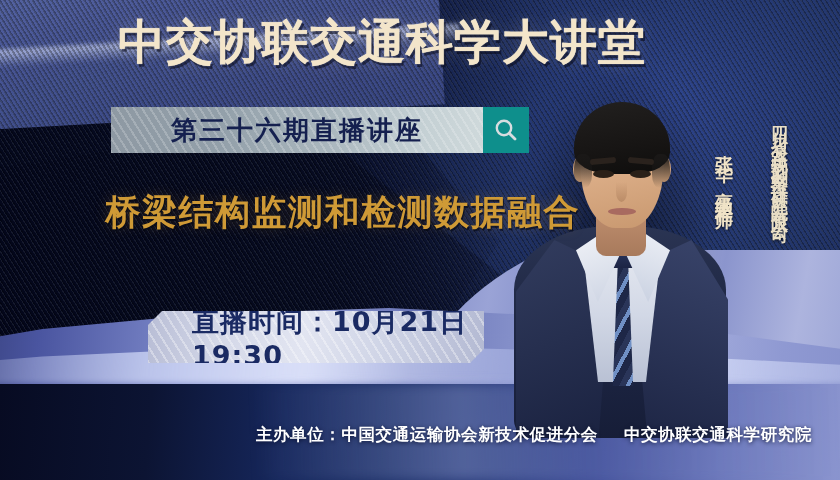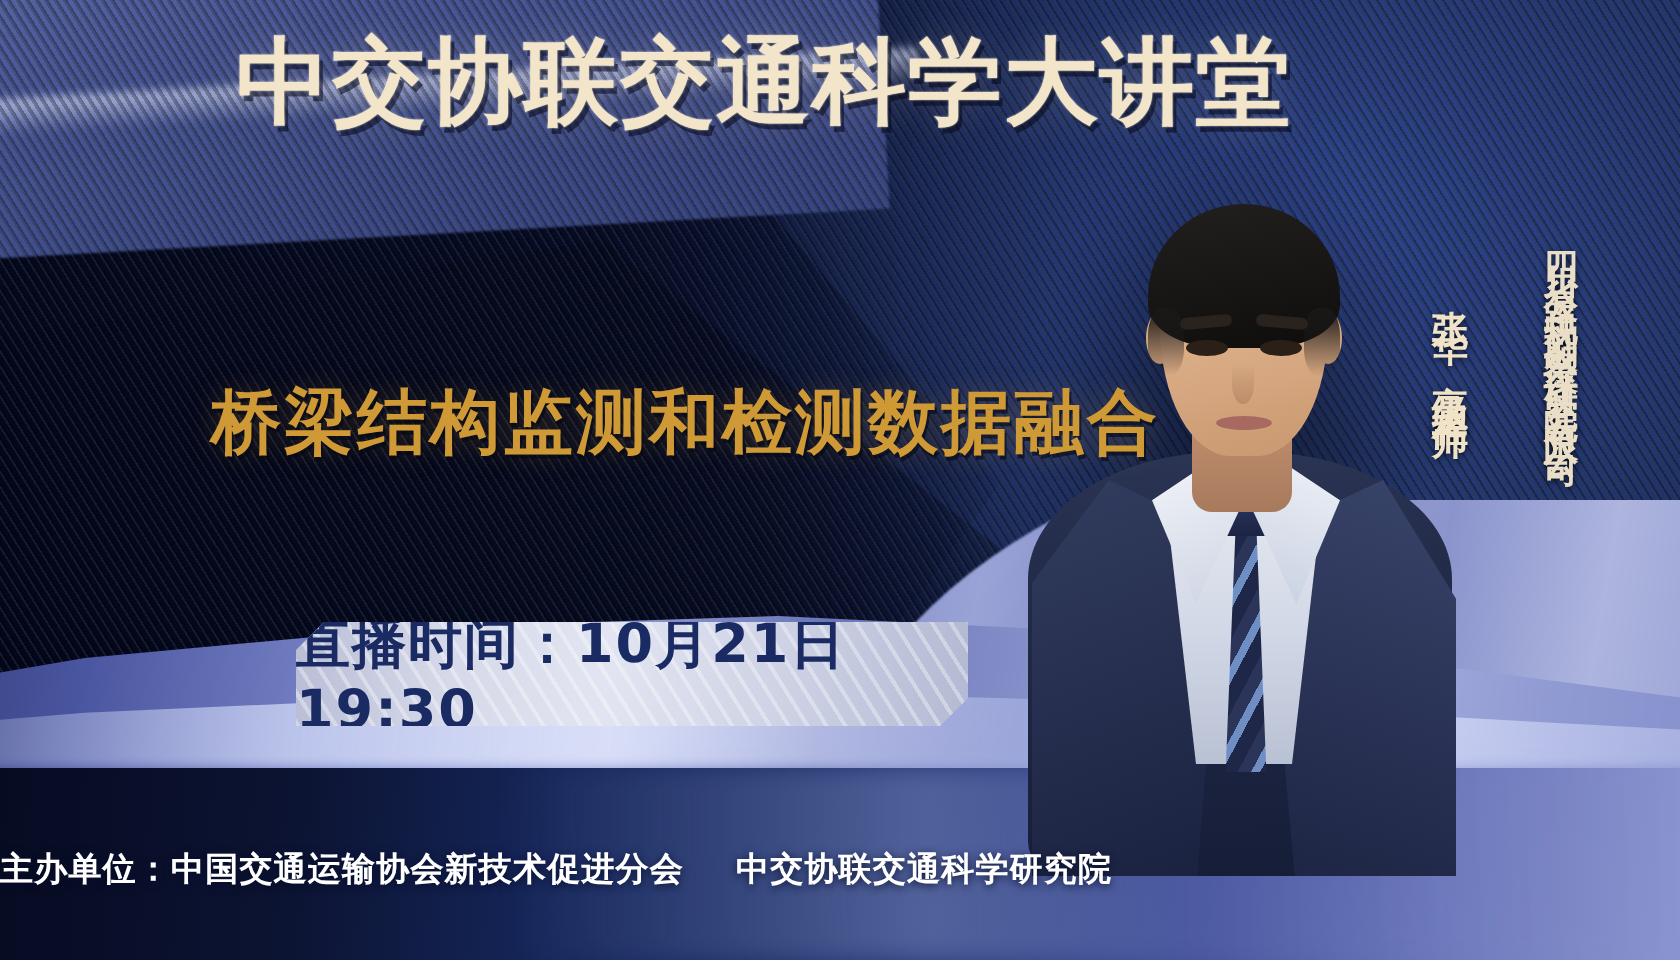--- a/index.html
+++ b/index.html
@@ -163,32 +163,32 @@
     text-shadow:1px 2px 0 rgba(4,6,20,.6), 0 0 14px rgba(210,150,50,.22);}
   .headline .l2{display:block;}
 
   
   .time-pill{position:absolute;left:148px;top:311px;width:336px;height:52px;
     background:linear-gradient(92deg,#b9bed6 0%,#d4d8e8 22%,#e2e5f1 46%,#cfd4e6 70%,#b4bad3 100%);
     clip-path:polygon(14px 0, 100% 0, 100% calc(100% - 14px), calc(100% - 14px) 100%, 0 100%, 0 14px);
     display:flex;align-items:center;justify-content:center;overflow:hidden;}
   .time-pill::before{content:"";position:absolute;inset:0;
     background:repeating-linear-gradient(58deg,rgba(255,255,255,.35) 0 2px,rgba(255,255,255,0) 2px 8px);}
-  .time-text{position:relative;z-index:2;font-size:27px;font-weight:600;color:#1a2a63;letter-spacing:1px;}
+  .time-text{position:relative;z-index:2;font-size:27px;font-weight:600;color:#1a2a63;letter-spacing:1px;padding-left:44px;}
 
   
   .vtext{position:absolute;writing-mode:vertical-rl;text-orientation:upright;
     font-weight:600;white-space:pre;}
   .v-name{left:712px;top:140px;font-size:18px;color:#f0e3c7;letter-spacing:5px;
     text-shadow:0 1px 3px rgba(0,0,0,.55);}
   .v-org{left:769px;top:112px;font-size:17px;color:#eadfc6;letter-spacing:6px;
     text-shadow:0 1px 3px rgba(0,0,0,.5);}
 
   
-  .footer{position:absolute;left:0;top:424px;width:812px;text-align:left;
+  .footer{position:absolute;left:0;top:424px;width:812px;text-align:right;
     font-size:16.5px;font-weight:700;color:#ffffff;letter-spacing:.6px;
     text-shadow:0 1px 4px rgba(5,10,40,.85);}
   .footer .gap{display:inline-block;width:26px;}
 </style>
 </head>
 <body>
 
 <div id="banner">
 
   <div class="bg-base"></div>
@@ -228,20 +228,31 @@
     <div class="p-brow-l"></div>
     <div class="p-brow-r"></div>
     <div class="p-eye-l"></div>
     <div class="p-eye-r"></div>
     <div class="p-nose"></div>
     <div class="p-mouth"></div>
   </div>
 
   <div class="title">中交协联交通科学大讲堂</div>
 
+  <div class="sub-bar">
+    <div class="sub-bar-body">
+      <span class="sub-text">第三十六期直播讲座</span>
+    </div>
+    <div class="sub-icon">
+      <svg width="26" height="26" viewBox="0 0 26 26" aria-hidden="true">
+        <circle cx="11" cy="11" r="7.2" fill="none" stroke="#d7dde0" stroke-width="2.4"></circle>
+        <line x1="16.2" y1="16.2" x2="22" y2="22" stroke="#d7dde0" stroke-width="2.8" stroke-linecap="round"></line>
+      </svg>
+    </div>
+  </div>
 
   <div class="headline">
     <span>桥梁结构监测和检测数据融合</span>
   </div>
 
   <div class="time-pill">
     <span class="time-text">直播时间：10月21日19:30</span>
   </div>
 
   <div class="vtext v-name">张二华　高级工程师</div>

